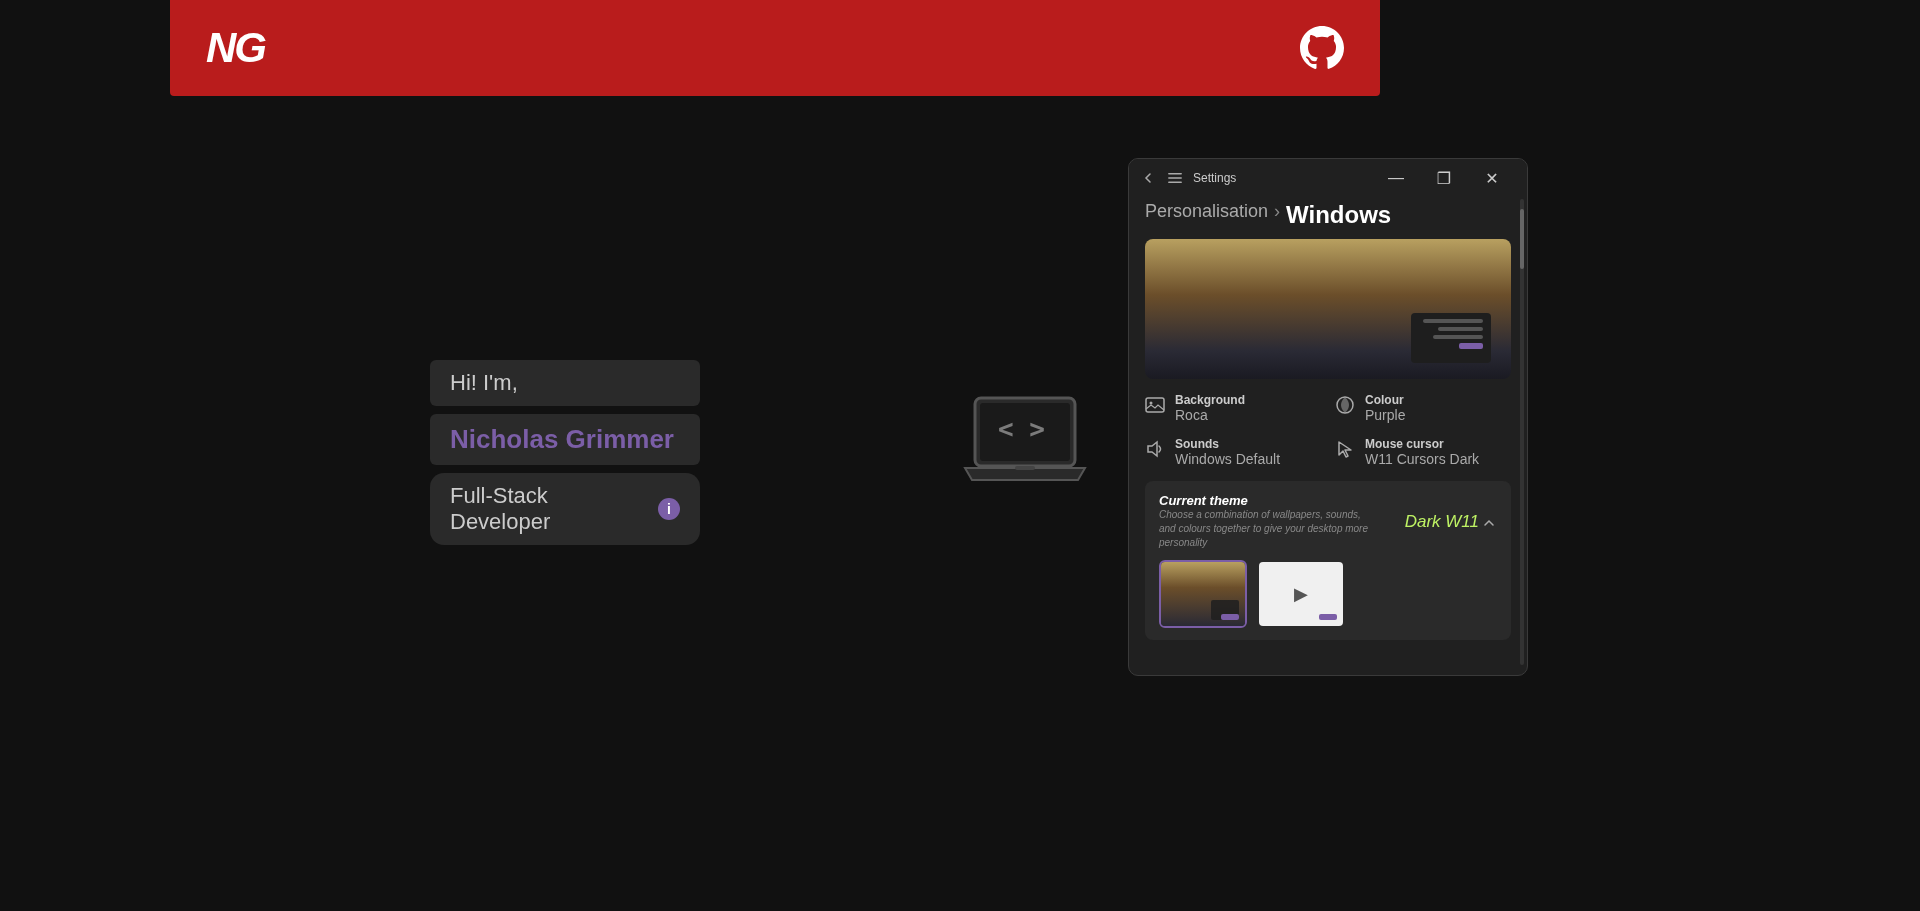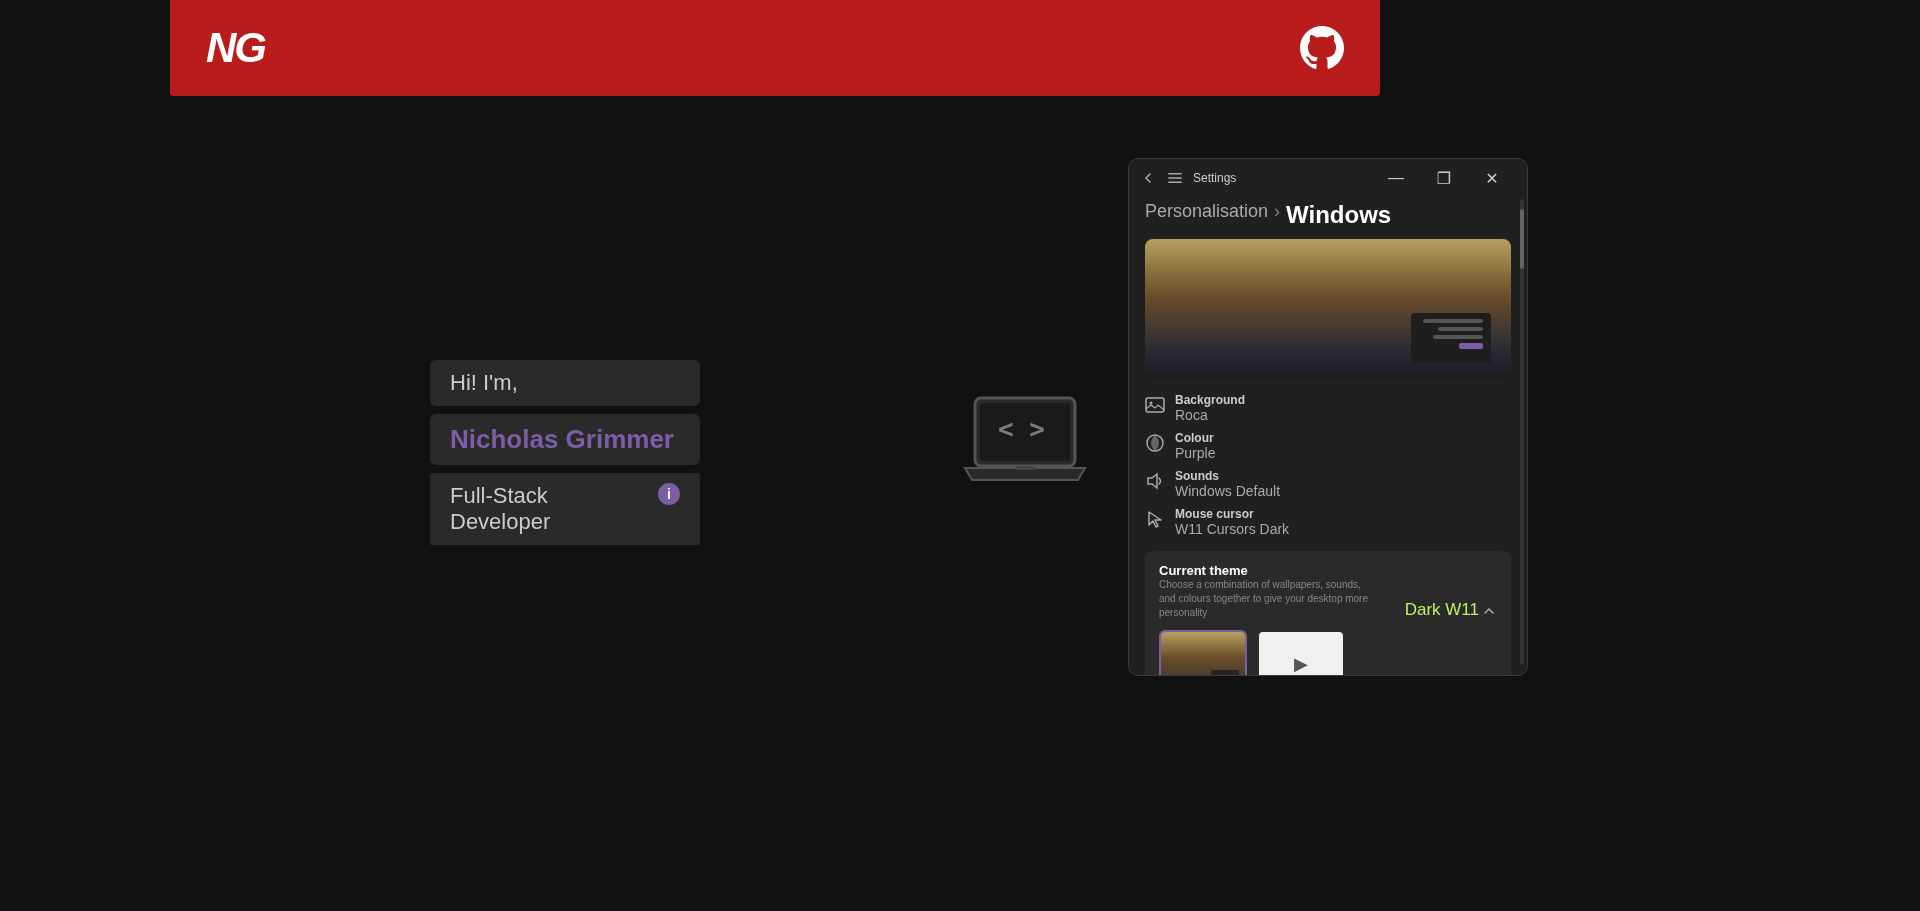--- a/index.html
+++ b/index.html
@@ -66,24 +66,25 @@
       margin-bottom: 8px;
       width: 270px;
     }
     .hero-name-text {
       font-size: 26px;
       font-weight: 700;
       color: #7b5ea7;
     }
     .hero-title {
       background: #2a2a2a;
-      border-radius: 2px;
+      border-radius: 14px;
       padding: 10px 20px;
       width: 270px;
       display: flex;
+      align-items: center;
       gap: 10px;
     }
     .hero-title-text {
       font-size: 22px;
       color: #cccccc;
     }
     .info-icon {
       width: 22px;
       height: 22px;
       border-radius: 50%;
@@ -245,22 +246,22 @@
     .preview-bar {
       width: 24px;
       height: 6px;
       background: #7b5ea7;
       border-radius: 2px;
     }
 
     
     .theme-info-grid {
       display: grid;
-      grid-template-columns: 1fr;
-      gap: 8px;
+      grid-template-columns: 1fr 1fr;
+      gap: 14px;
       margin-bottom: 14px;
     }
     .theme-info-item {
       display: flex;
       align-items: flex-start;
       gap: 8px;
     }
     .theme-info-icon {
       width: 22px;
       height: 22px;
@@ -285,22 +286,23 @@
 
     
     .current-theme-section {
       background: #2a2a2a;
       border-radius: 8px;
       padding: 12px 14px;
     }
     .current-theme-header {
       display: flex;
       justify-content: space-between;
-      align-items: flex-end;
+      align-items: center;
       margin-bottom: 8px;
+      font-style: italic;
     }
     .current-theme-left {}
     .current-theme-title {
       font-size: 13px;
       font-weight: 600;
       color: #ffffff;
     }
     .current-theme-desc {
       font-size: 10px;
       color: #888888;

